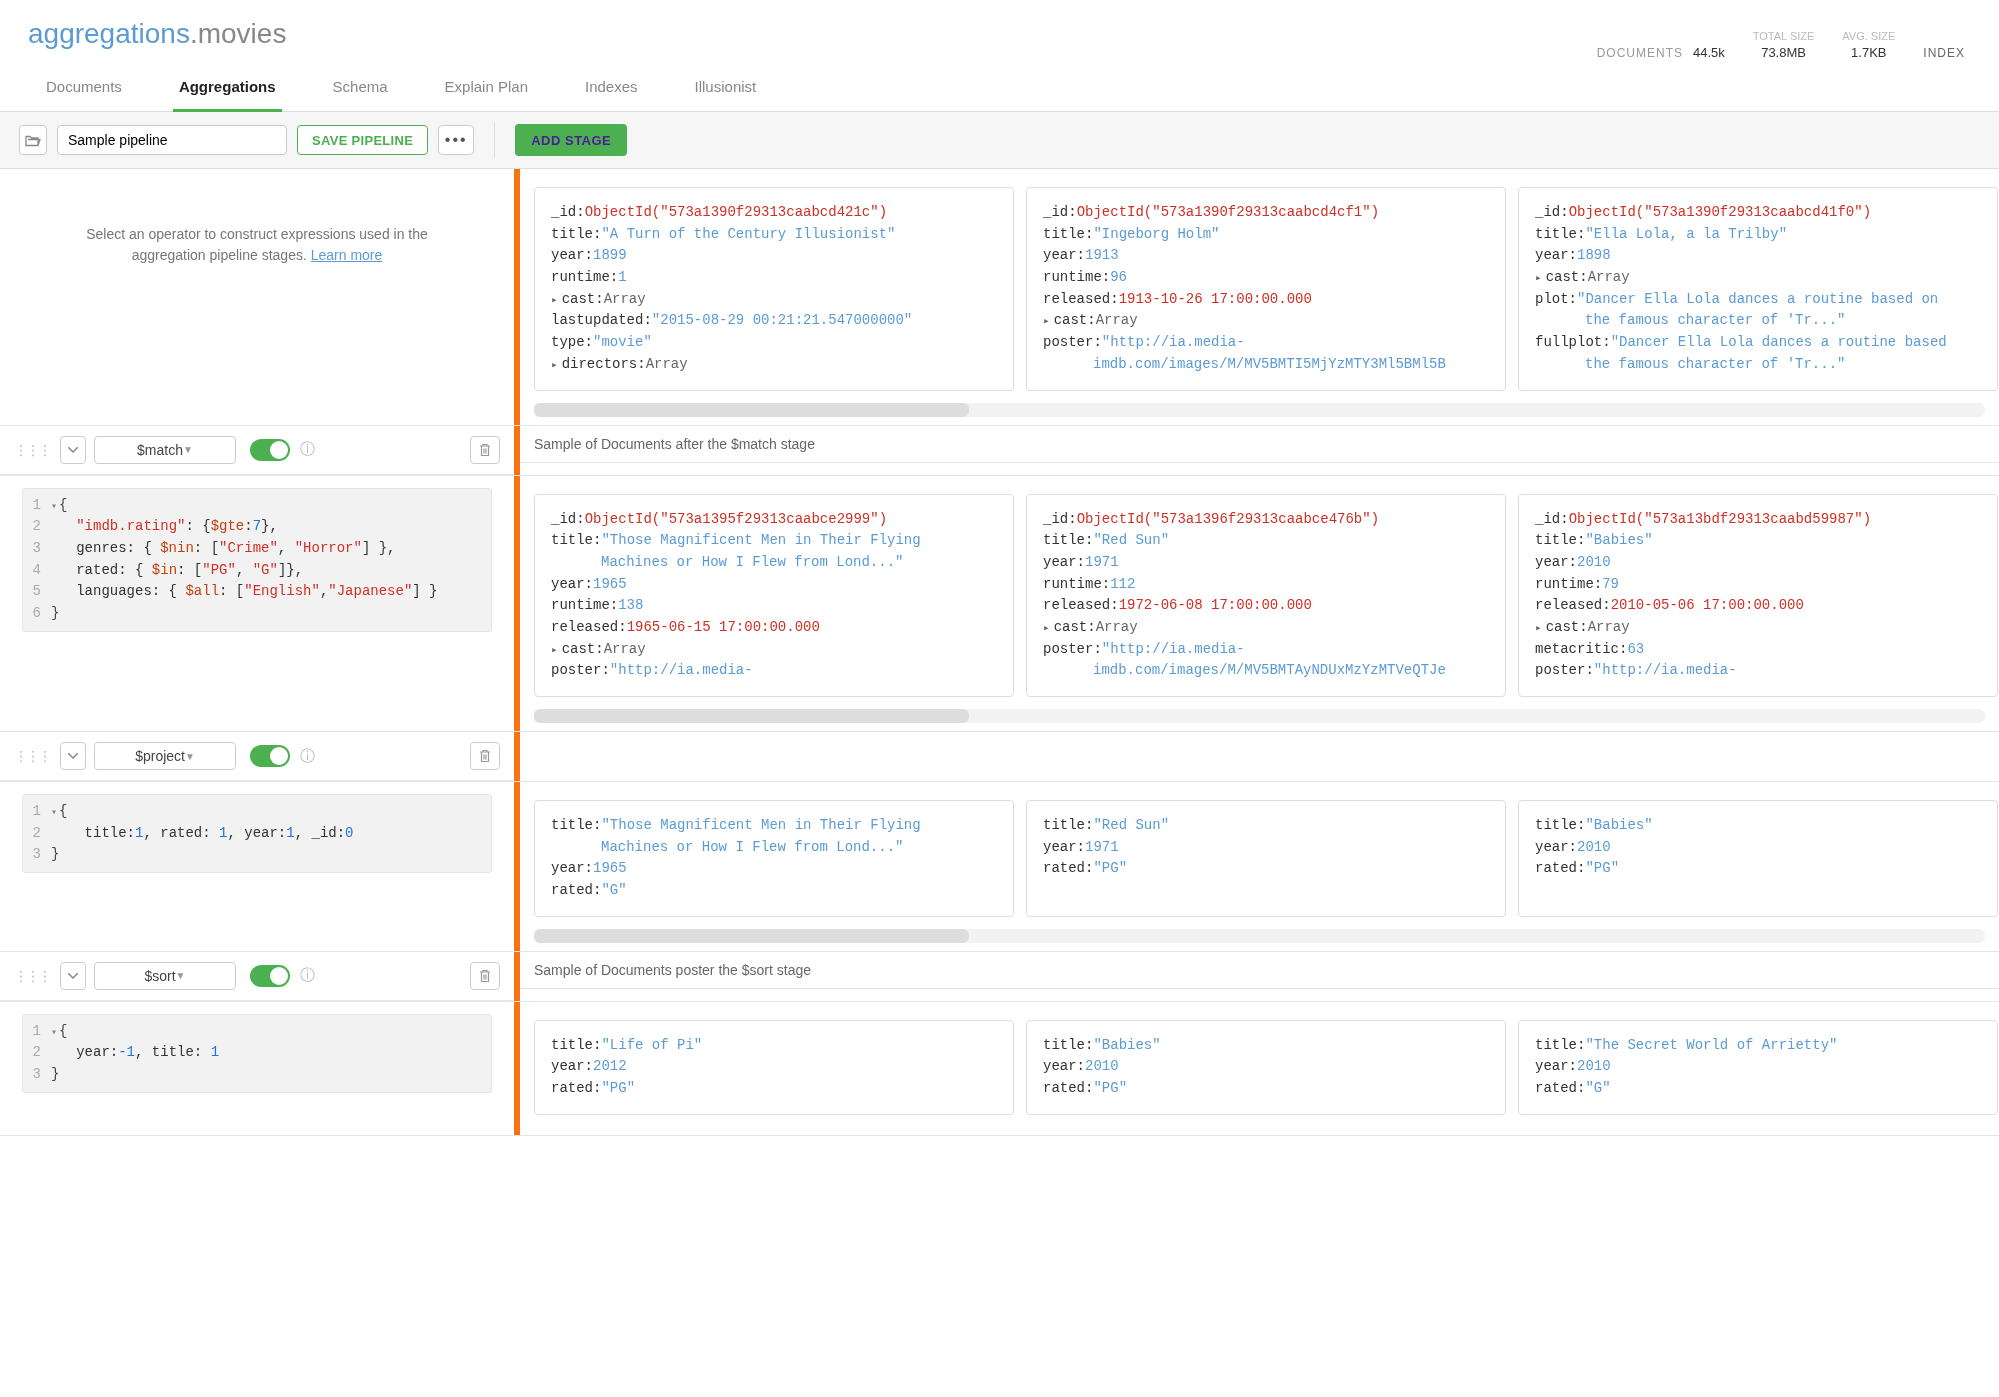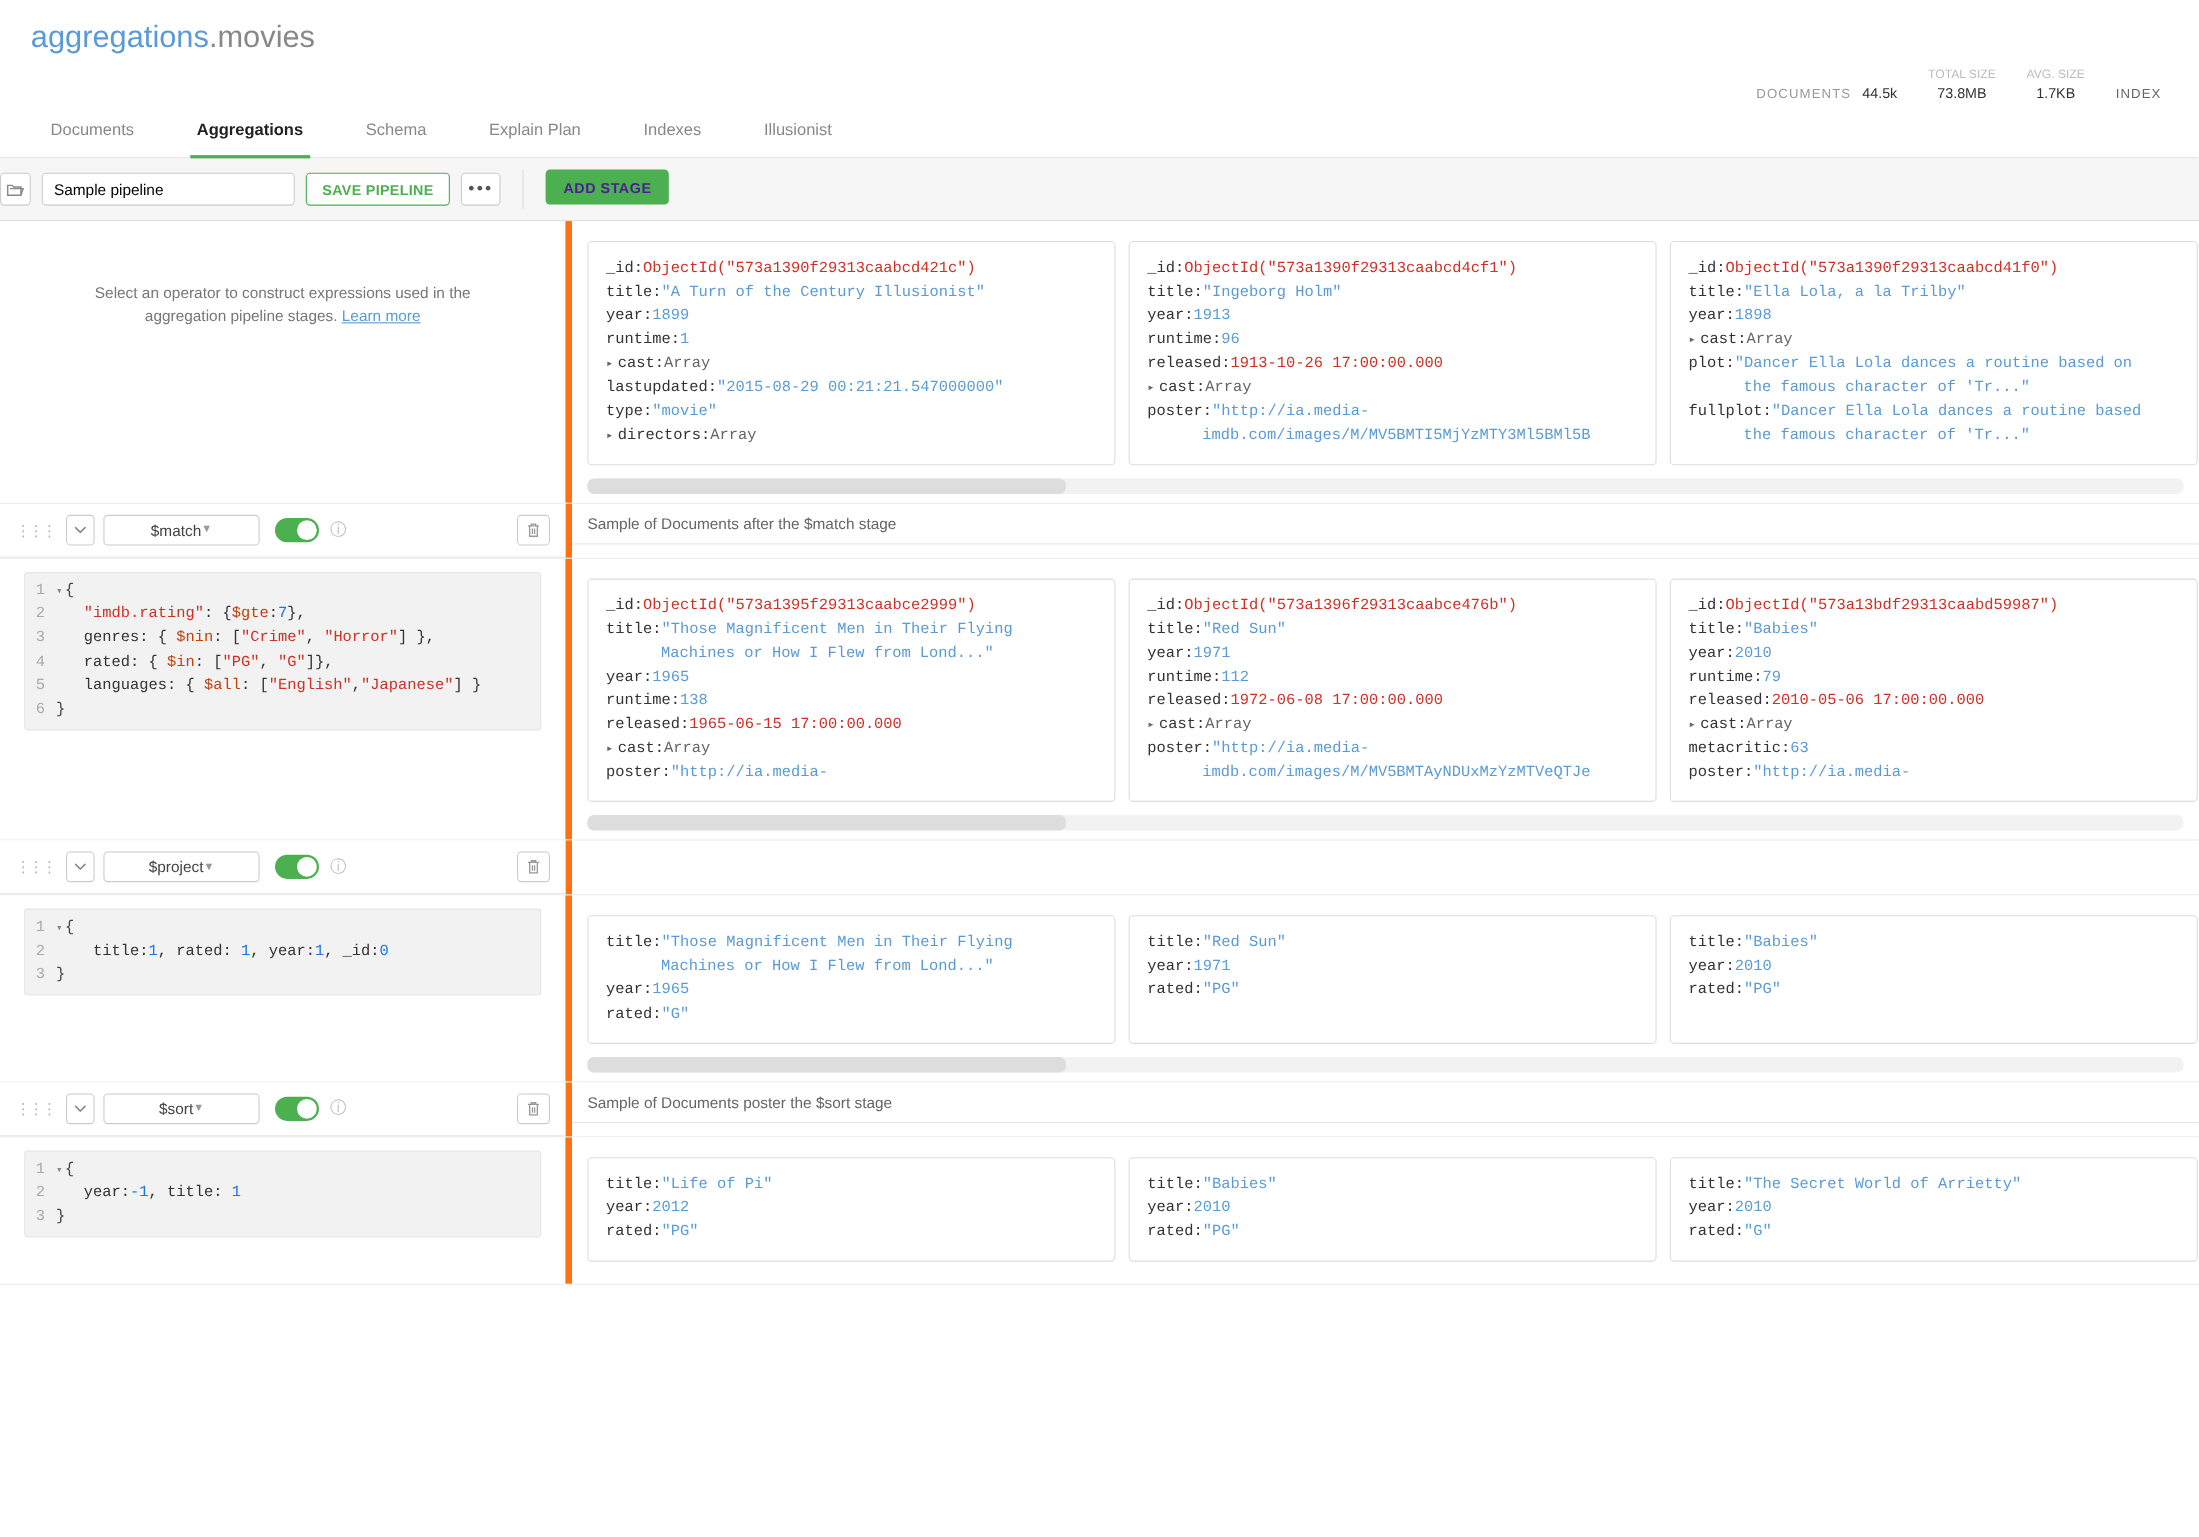--- a/index.html
+++ b/index.html
@@ -1,35 +1,35 @@
 <!DOCTYPE html>
 <html><head>
 <meta charset="utf-8">
 <style>
   * { box-sizing: border-box; margin: 0; padding: 0; }
   body { font-family: -apple-system, BlinkMacSystemFont, "Segoe UI", Helvetica, Arial, sans-serif; font-size: 13px; color: #333; background: #fff; width: 1999px; }
   .mono { font-family: Menlo, Monaco, Consolas, "Courier New", monospace; font-size: 14px; }
 
   
-  .header { padding: 18px 28px 0 28px; display: flex; align-items: flex-start; flex-direction: column; }
+  .header { padding: 18px 28px 0 28px; display: flex; align-items: flex-start; }
   .title { font-size: 28px; font-weight: 400; }
   .title .db { color: #5b9bd5; }
   .title .coll { color: #888; }
   .stats { margin-left: auto; display: flex; align-items: flex-end; gap: 28px; padding-right: 6px; padding-top: 4px;}
   .stat-col { display: flex; flex-direction: column; align-items: center; gap:3px;}
   .stat-row { display:flex; align-items:baseline; gap:10px;}
   .index-pill { font-size:12px; letter-spacing:1px; color:#666; padding-top:24px;}
 
   
   .tabs { display: flex; gap: 45px; padding: 18px 40px 0 40px; border-bottom: 1px solid #ddd; }
   .tab { padding: 0 6px 14px 6px; color: #888; font-size: 15px; cursor: pointer; }
   .tab.active { color: #222; font-weight: 600; border-bottom: 3px solid #4caf50; margin-bottom: -1px; }
 
   
-  .toolbar { display: flex; padding: 10px 0; border-bottom: 1px solid #ddd; background: #f6f6f6; }
+  .toolbar { display: flex; align-items: center; padding: 10px 19px; border-bottom: 1px solid #ddd; background: #f6f6f6; }
   .toolbar-left { display: flex; align-items: center; gap: 10px; }
   .icon-btn { width: 28px; height: 30px; border: 1px solid #ccc; border-radius: 4px; background: #fff; display: inline-flex; align-items: center; justify-content: center; color: #666; cursor:pointer;}
   .pipeline-input { width: 230px; height: 30px; border: 1px solid #ccc; border-radius: 4px; padding: 0 10px; font-size: 14px; }
   .save-btn { height: 30px; padding: 0 14px; border: 1px solid #4caf50; color: #4caf50; background: #fff; border-radius: 4px; font-size: 13px; font-weight: 600; letter-spacing: 0.3px; cursor:pointer;}
   .menu-btn { width: 36px; height: 30px; border: 1px solid #ccc; border-radius: 4px; background: #fff; color: #555; font-size: 16px; letter-spacing: 2px; cursor:pointer;}
   .divider-v { width: 1px; height: 36px; background: #ddd; margin: 0 20px; }
   .add-stage-btn { height: 32px; padding: 0 16px; background: #4caf50; color: #4c1d95; border: none; border-radius: 4px; font-size: 13px; font-weight: 700; letter-spacing: 0.5px; cursor:pointer;}
 
   
   .row { display: flex; border-bottom: 1px solid #e5e5e5; }

